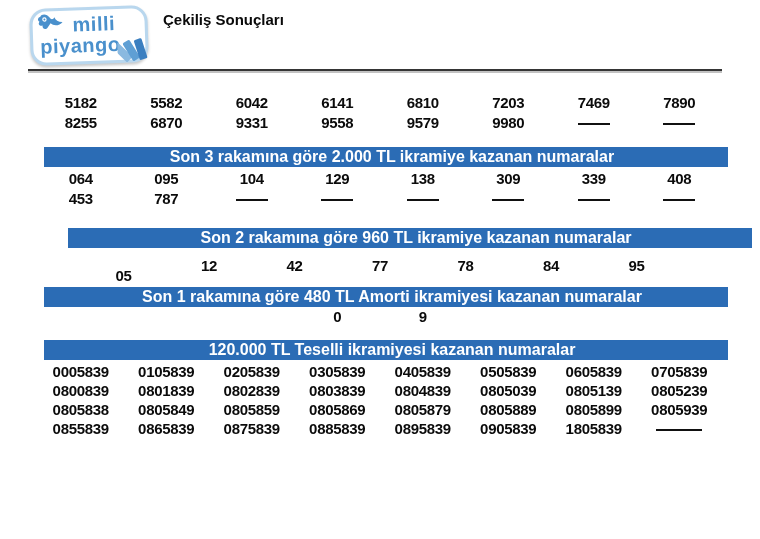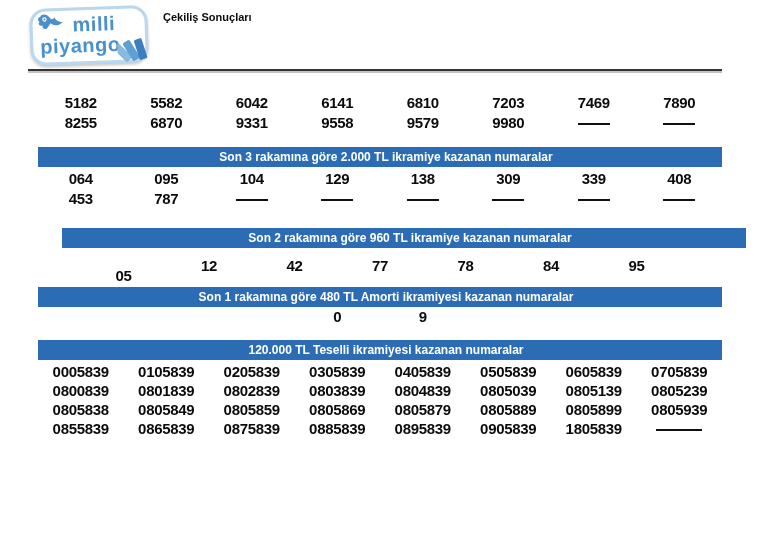--- a/index.html
+++ b/index.html
@@ -11,38 +11,38 @@
   .logo { position:absolute; left:30px; top:7px; width:118px; height:57px;
           background:#fff; border:3px solid #b9d7ee; border-radius:16px;
           transform:rotate(-2deg); box-shadow:0 2px 3px rgba(0,0,0,.22); }
   .logo-milli { position:absolute; left:40px; top:3px; font-size:20px; font-weight:bold;
                 color:#4a90cc; letter-spacing:.5px; }
   .logo-piyango { position:absolute; left:7px; top:24px; font-size:20px; font-weight:bold;
                   color:#4a90cc; letter-spacing:.5px; }
   .logo-dove { position:absolute; left:5px; top:2px; }
   .logo-tickets { position:absolute; right:-8px; bottom:-4px; }
   .titles { position:absolute; left:163px; top:11px; }
-  .page-title { font-size:11px; font-weight:bold; color:#0a0a0a; }
+  .page-title { font-size:15px; font-weight:bold; color:#0a0a0a; }
   .page-subtitle { font-size:13.5px; color:#1c1c1c; margin-top:3px; }
   .rule { position:absolute; left:28px; top:69px; width:694px; height:2px;
           background:#353535; box-shadow:0 2px 0 rgba(120,120,120,.45); }
 
   
   .num-section { position:absolute; left:38px; width:684px; }
   .num-row { display:grid; grid-template-columns:repeat(8,1fr); height:20px; align-items:center; }
   .row16 { grid-template-columns:repeat(16,1fr); }
   .num-cell { text-align:center; font-weight:bold; font-size:15px; color:#0b0b0b;
               letter-spacing:-0.3px; white-space:nowrap; }
   .teselli .num-row { height:19px; }
   .dash { display:inline-block; width:32px; height:2px; background:#111; vertical-align:middle; }
   .dash.wide { width:46px; }
 
   
-  .bar { position:absolute; left:38px; width:684px; height:20px; background:#2b6cb5;
-         color:#fff; font-weight:bold; font-size:12px; line-height:20px; text-align:center;padding-left:12px; }
+  .bar { position:absolute; left:44px; width:684px; height:20px; background:#2b6cb5;
+         color:#fff; font-weight:bold; font-size:16px; line-height:20px; text-align:center;padding-left:12px; }
 
   #sec-main   { top:92px;  }
   #bar-son3   { top:147px; }
   #sec-son3   { top:168px; }
   #bar-son2   { top:228px;margin-left:24px; }
   #sec-son2   { top:247px; }
   #bar-son1   { top:287px; }
   #sec-son1   { top:306px; }
   #bar-teselli{ top:340px; }
   #sec-teselli{ top:362px; }

